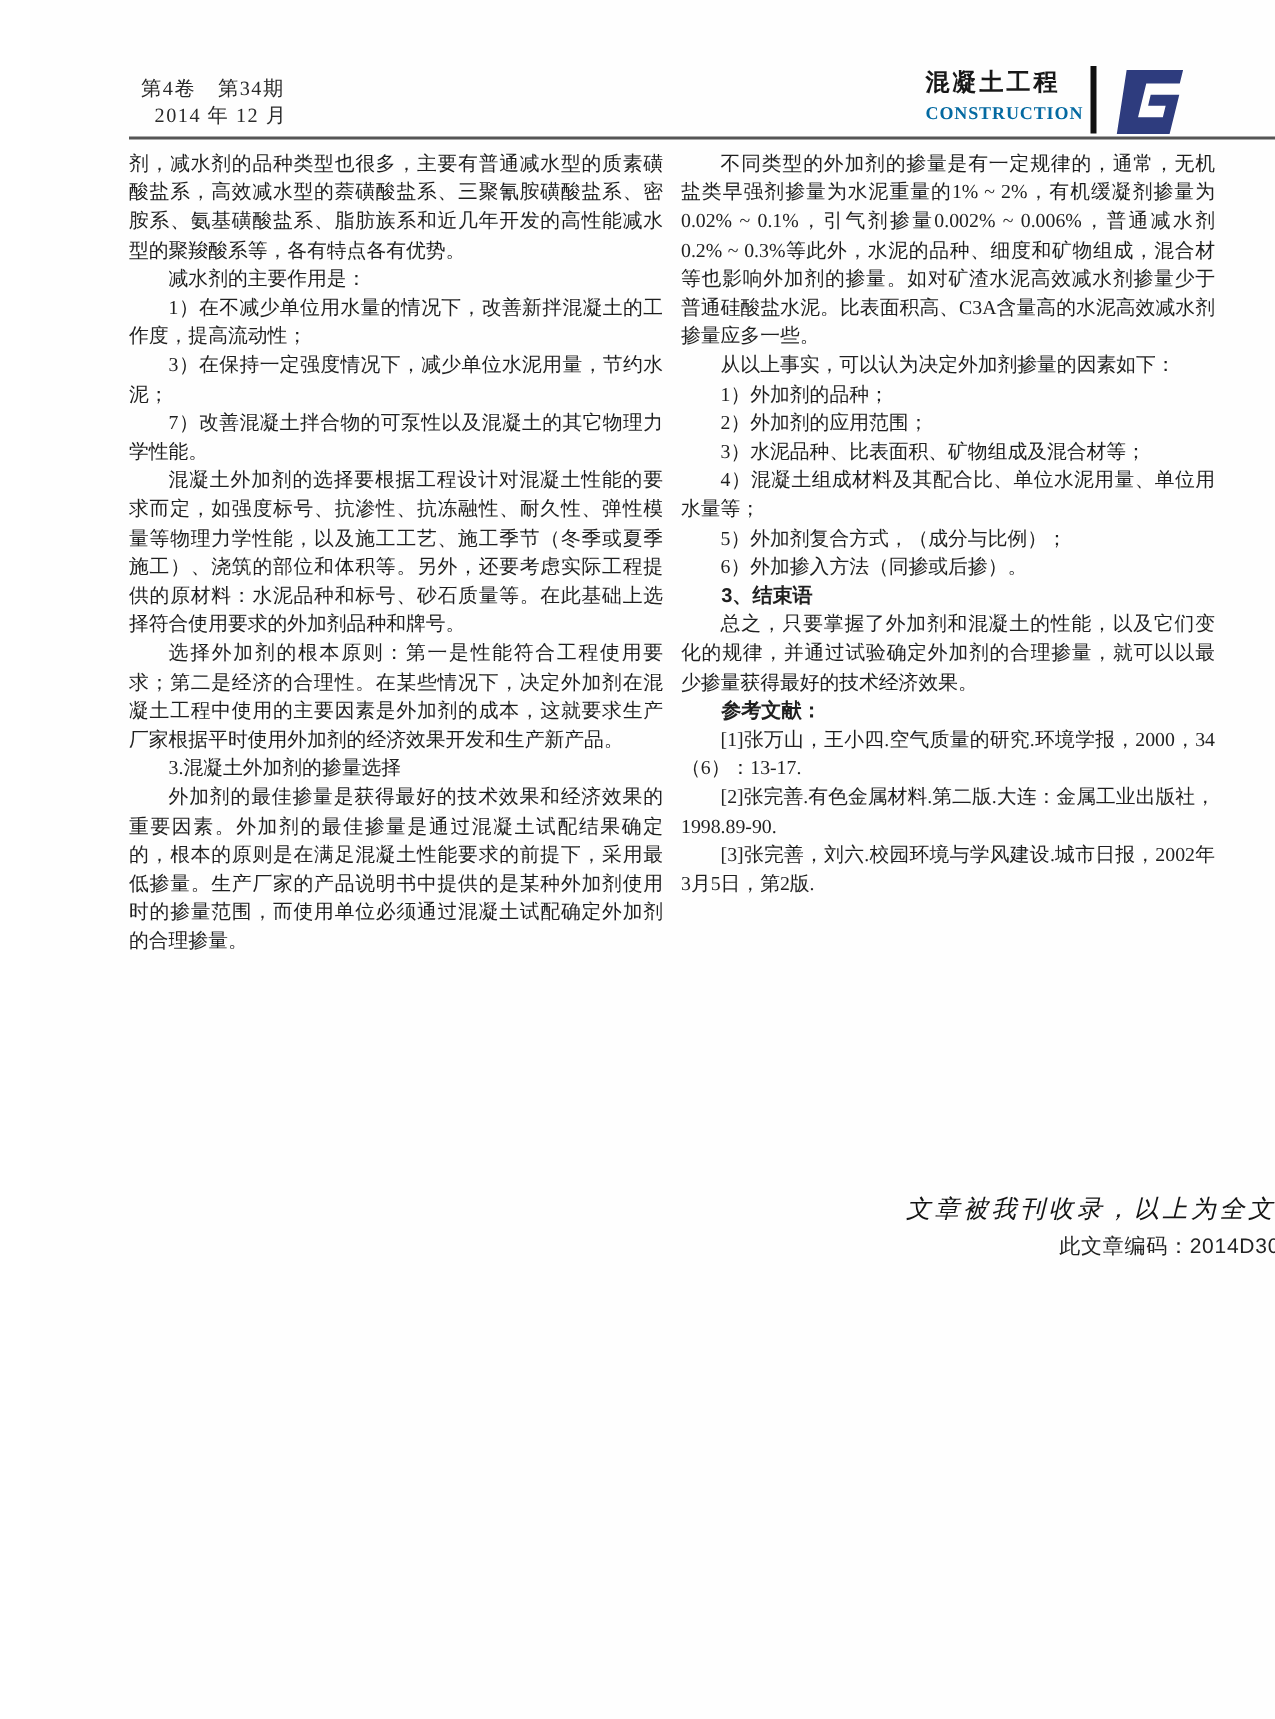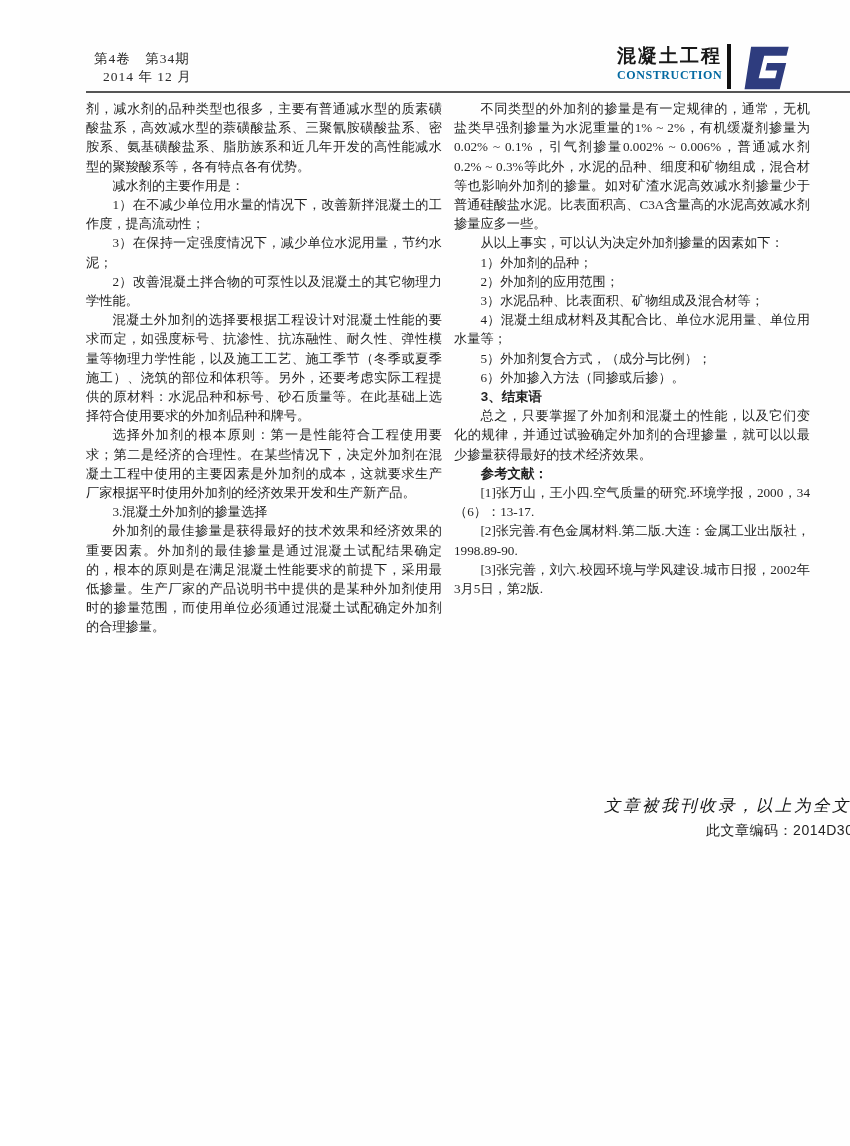--- a/index.html
+++ b/index.html
@@ -9,21 +9,21 @@
     overflow:hidden;
     margin-left:20px;
   }
   
   .issue-info { position:absolute; top:50px; left:74px; font-size:13.5px; line-height:18px; letter-spacing:1px; color:#2a2a2a; }
   .issue-info .date-line { padding-left:9px; }
   .journal-brand { position:absolute; top:43px; left:597px; display:flex; align-items:flex-start; }
   .brand-text { display:flex; flex-direction:column; }
   .brand-cn {
     font-family:"Liberation Sans","DejaVu Sans",sans-serif; font-weight:900;
-    font-size:19px; line-height:25px; letter-spacing:2px; color:#181818; white-space:nowrap;
+    font-size:16px; line-height:25px; letter-spacing:2px; color:#181818; white-space:nowrap;
   }
   .brand-en {
     font-family:"Liberation Serif","DejaVu Serif",serif; font-weight:700;
     font-size:12px; line-height:15px; letter-spacing:0.6px; color:#0369a1; white-space:nowrap;
   }
   .brand-divider { width:4px; height:45px; background:#101010; margin:1px 7px 0 5px; }
   .brand-logo { width:54px; height:50px; display:block; margin-top:0; }
   .header-rule { position:absolute; top:91px; left:66px; width:779px; height:2px; background:#555; }
   
   .columns { position:absolute; top:99px; left:66px; width:724px; display:flex; gap:12px; }
@@ -65,21 +65,21 @@
   </div>
 
   <div class="header-rule"></div>
 
   <main class="columns">
     <section class="col" id="left-col">
         <p class="no-indent">剂，减水剂的品种类型也很多，主要有普通减水型的质素磺酸盐系，高效减水型的萘磺酸盐系、三聚氰胺磺酸盐系、密胺系、氨基磺酸盐系、脂肪族系和近几年开发的高性能减水型的聚羧酸系等，各有特点各有优势。</p>
         <p class="">减水剂的主要作用是：</p>
         <p class="">1）在不减少单位用水量的情况下，改善新拌混凝土的工作度，提高流动性；</p>
         <p class="">3）在保持一定强度情况下，减少单位水泥用量，节约水泥；</p>
-        <p class="">2）改善混凝土拌合物的可泵性以及混凝土的其它物理力学性能。</p>
+        <p class="">7）改善混凝土拌合物的可泵性以及混凝土的其它物理力学性能。</p>
         <p class="">混凝土外加剂的选择要根据工程设计对混凝土性能的要求而定，如强度标号、抗渗性、抗冻融性、耐久性、弹性模量等物理力学性能，以及施工工艺、施工季节（冬季或夏季施工）、浇筑的部位和体积等。另外，还要考虑实际工程提供的原材料：水泥品种和标号、砂石质量等。在此基础上选择符合使用要求的外加剂品种和牌号。</p>
         <p class="">选择外加剂的根本原则：第一是性能符合工程使用要求；第二是经济的合理性。在某些情况下，决定外加剂在混凝土工程中使用的主要因素是外加剂的成本，这就要求生产厂家根据平时使用外加剂的经济效果开发和生产新产品。</p>
         <p class="">3.混凝土外加剂的掺量选择</p>
         <p class="">外加剂的最佳掺量是获得最好的技术效果和经济效果的重要因素。外加剂的最佳掺量是通过混凝土试配结果确定的，根本的原则是在满足混凝土性能要求的前提下，采用最低掺量。生产厂家的产品说明书中提供的是某种外加剂使用时的掺量范围，而使用单位必须通过混凝土试配确定外加剂的合理掺量。</p>
       </section>
     <section class="col" id="right-col">
         <p class="">不同类型的外加剂的掺量是有一定规律的，通常，无机盐类早强剂掺量为水泥重量的1% ~ 2%，有机缓凝剂掺量为0.02% ~ 0.1%，引气剂掺量0.002% ~ 0.006%，普通减水剂0.2% ~ 0.3%等此外，水泥的品种、细度和矿物组成，混合材等也影响外加剂的掺量。如对矿渣水泥高效减水剂掺量少于普通硅酸盐水泥。比表面积高、C3A含量高的水泥高效减水剂掺量应多一些。</p>
         <p class="">从以上事实，可以认为决定外加剂掺量的因素如下：</p>
         <p class="">1）外加剂的品种；</p>
         <p class="">2）外加剂的应用范围；</p>

